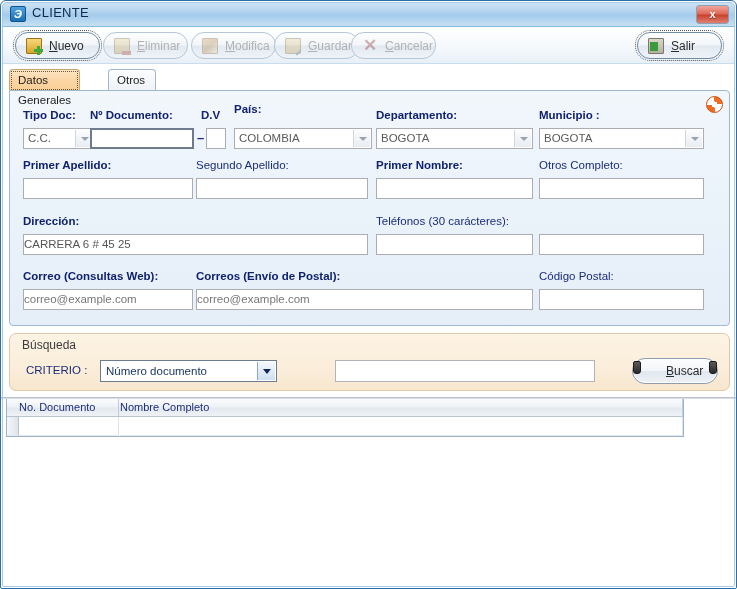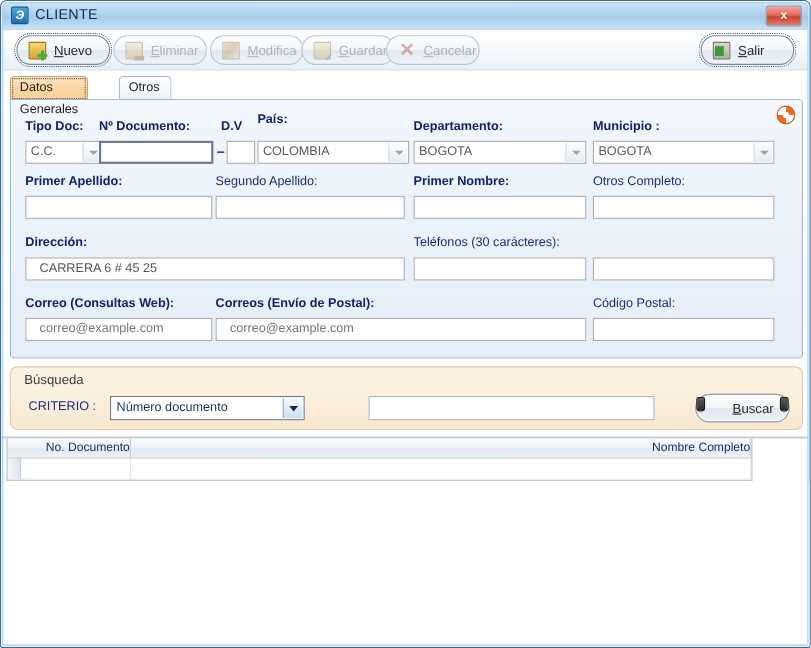--- a/index.html
+++ b/index.html
@@ -216,21 +216,21 @@
   }
   .fl.req { font-weight: bold; color: #10226e; }
 
   .fi {
     position: absolute;
     height: 21px;
     background: #ffffff;
     border: 1px solid #abadb3;
     font-size: 11.5px;
     color: #555555;
-    padding: 0 12px;
+    padding: 0 0;
     line-height: 19px;
     overflow: hidden;
     white-space: nowrap;
     cursor: text;
   }
   .fi.focused { border: 2px solid #6e7b8c; line-height: 17px; }
   .fi.empty { color: #777; }
 
   .fs {
     position: absolute;
@@ -346,21 +346,21 @@
   #grid-header {
     position: absolute; left: 0; top: 0;
     width: 676px; height: 18px;
     background: linear-gradient(to bottom, #fbfcfd 0%, #eef2f6 45%, #e3e9ef 55%, #eef2f6 100%);
     border-bottom: 1px solid #b8c4cf;
   }
   .gh {
     position: absolute; top: 0; height: 17px;
     font-size: 11px; color: #1b2d7a;
     line-height: 17px;
-    text-align: right;
+    text-align: left;
     border-right: 1px solid #c3cdd7;
     overflow: hidden;
   }
   #grid-rowselector {
     position: absolute; left: 0; top: 18px;
     width: 12px; height: 19px;
     background: linear-gradient(to right, #f5f7f9, #dfe4e9);
     border-right: 1px solid #b8c4cf;
     border-bottom: 1px solid #e3e8ed;
   }
@@ -509,21 +509,21 @@
     <div id="buscar-button">
       <span class="ico ico-binoc"></span>
       <span class="lbl"><u>B</u><span>uscar</span></span>
     </div>
   </div>
 
   <div id="grid-topline"></div>
   <div id="grid">
     <div id="grid-header">
       <div class="gh" style="left:12px;  width:100px;">No. Documento</div>
-      <div class="gh" style="left:113px; width:563px;padding-left:38px;">Nombre Completo</div>
+      <div class="gh" style="left:113px; width:563px;">Nombre Completo</div>
     </div>
     <div id="grid-rowselector"></div>
     <div class="gc" style="left:12px;  width:100px;"></div>
     <div class="gc" style="left:113px; width:563px;"></div>
   </div>
 
   <div id="content-bg"></div>
 
   <div id="window-inner-edge"></div>
 </div>

